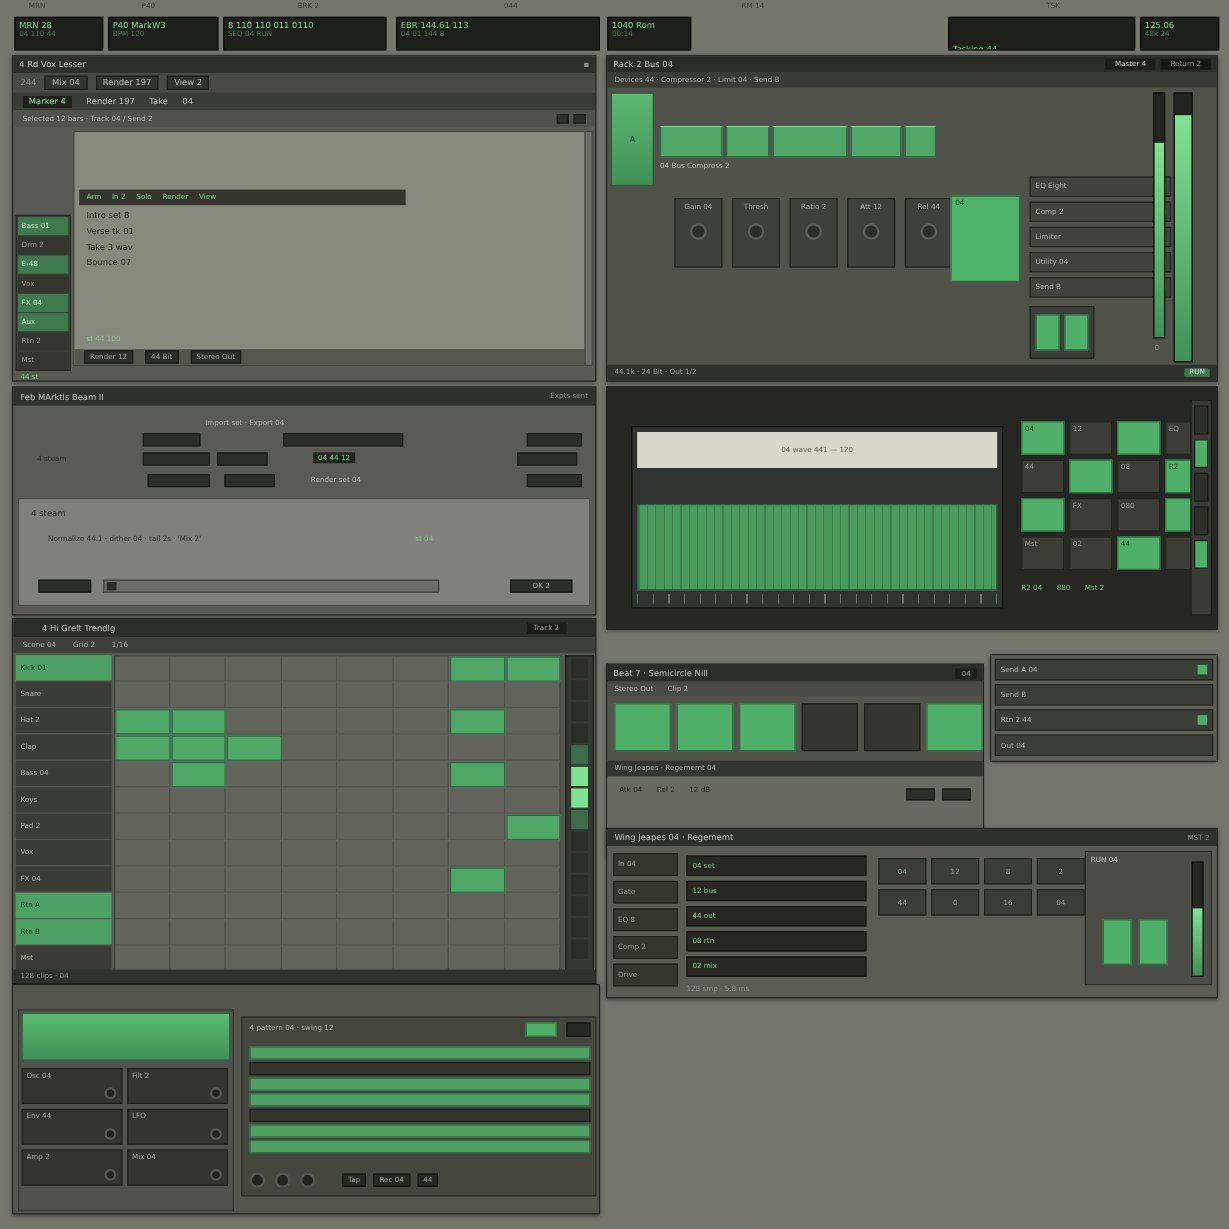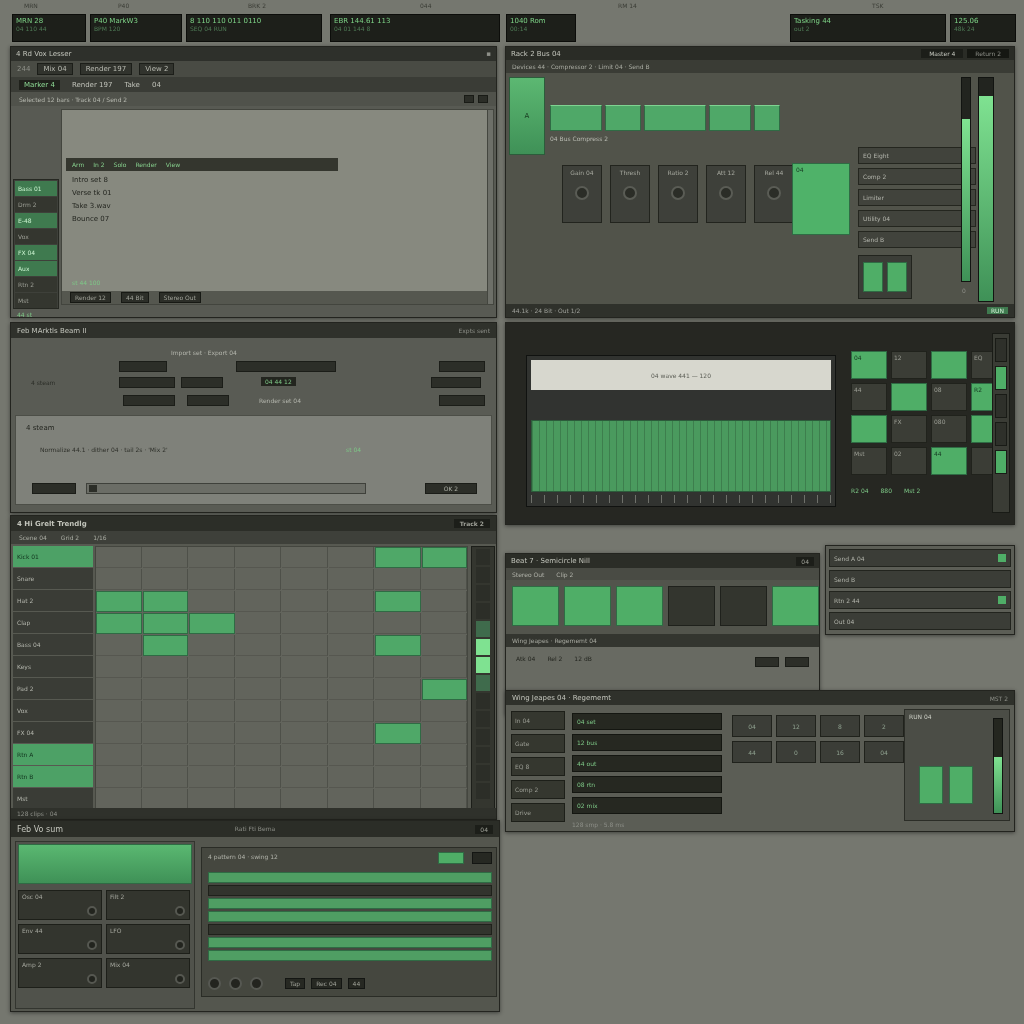--- a/index.html
+++ b/index.html
@@ -43,21 +43,21 @@
       </div>
       <div style="position: absolute; left: 330px; top: 1px; width: 170px; height: 28px; background: rgb(29, 31, 26); border: 1px solid rgb(12, 13, 10); padding: 2px 3px; overflow: hidden;">
         <div style="font-size: 7px; color: rgb(126, 212, 135); white-space: nowrap;">EBR 144.61 113</div>
         <div style="font-size: 6px; color: rgb(78, 122, 85); white-space: nowrap;">04 01 144 8</div>
       </div>
       <div style="position: absolute; left: 506px; top: 1px; width: 70px; height: 28px; background: rgb(29, 31, 26); border: 1px solid rgb(12, 13, 10); padding: 2px 3px; overflow: hidden;">
         <div style="font-size: 7px; color: rgb(126, 212, 135); white-space: nowrap;">1040 Rom</div>
         <div style="font-size: 6px; color: rgb(78, 122, 85); white-space: nowrap;">00:14</div>
       </div>
       <div style="position: absolute; left: 790px; top: 1px; width: 156px; height: 28px; background: rgb(29, 31, 26); border: 1px solid rgb(12, 13, 10); padding: 2px 3px; overflow: hidden;">
-        <div style="font-size: 7px; color: rgb(126, 212, 135); white-space: nowrap;">Tasking 44</div>
+        <div style="font-size: 7px; color: rgb(126, 212, 135); white-space: nowrap; margin-top: 20px;">Tasking 44</div>
         <div style="font-size: 6px; color: rgb(78, 122, 85); white-space: nowrap;">out 2</div>
       </div>
       <div style="position: absolute; left: 950px; top: 1px; width: 66px; height: 28px; background: rgb(29, 31, 26); border: 1px solid rgb(12, 13, 10); padding: 2px 3px; overflow: hidden;">
         <div style="font-size: 7px; color: rgb(126, 212, 135); white-space: nowrap;">125.06</div>
         <div style="font-size: 6px; color: rgb(78, 122, 85); white-space: nowrap;">48k 24</div>
       </div>
     </div>
 
   <div class="win" style="left:10px;top:46px;width:487px;height:272px;background:#585a53;">
     <div class="a flex" style="left:0;top:0;right:0;height:14px;background:#2e302b;padding:0 5px;">
@@ -304,21 +304,21 @@
     <div id="mr-strip" class="a" style="left:486px;top:10px;width:18px;height:180px;background:#3a3c35;border:1px solid #191b16;">
         <div style="height: 24px; margin: 4px 2px; background: rgb(46, 48, 42); border: 1px solid rgb(25, 27, 22);"></div>
         <div style="height: 24px; margin: 4px 2px; background: rgb(79, 174, 103); border: 1px solid rgb(25, 27, 22);"></div>
         <div style="height: 24px; margin: 4px 2px; background: rgb(46, 48, 42); border: 1px solid rgb(25, 27, 22);"></div>
         <div style="height: 24px; margin: 4px 2px; background: rgb(46, 48, 42); border: 1px solid rgb(25, 27, 22);"></div>
         <div style="height: 24px; margin: 4px 2px; background: rgb(79, 174, 103); border: 1px solid rgb(25, 27, 22);"></div>
       </div>
   </div>
 
   <div class="win" style="left:10px;top:515px;width:487px;height:305px;background:#575951;">
-    <div class="a flex" style="left:0;top:0;right:0;height:15px;background:#2c2e28;padding:0 6px;font-weight:bold;">
+    <div class="a flex" style="left:0;top:0;right:0;height:15px;background:#2c2e28;padding:0 24px;">
       <span class="t7 light">4 Hi Grelt Trendlg</span>
       <span class="t6" style="margin-left:auto;background:#1c1e19;color:#9fa198;padding:1px 6px;">Track 2</span>
     </div>
     <div id="bl-sub" class="a flex" style="left:0;top:15px;right:0;height:13px;background:#3e403a;padding:0 8px;gap:14px;">
         <div style="font-size: 6px; color: rgb(170, 172, 163);">Scene 04</div>
         <div style="font-size: 6px; color: rgb(170, 172, 163);">Grid 2</div>
         <div style="font-size: 6px; color: rgb(170, 172, 163);">1/16</div>
       </div>
     <div id="bl-tracks" class="a" style="left:2px;top:30px;width:80px;height:264px;">
         <div style="height: 21px; margin-bottom: 1px; background: rgb(77, 161, 102); display: flex; align-items: center; padding: 0px 4px;">
@@ -571,25 +571,20 @@
       <span class="a" style="left:14px;top:56px;width:24px;height:38px;background:#4fae67;border:1px solid #2f6b44;"></span>
       <span class="a" style="left:44px;top:56px;width:24px;height:38px;background:#4fae67;border:1px solid #2f6b44;"></span>
       <span class="a" style="left:88px;top:8px;width:10px;height:96px;background:#24261f;border:1px solid #121411;">
         <span class="a" style="left:0;right:0;bottom:0;height:60%;background:linear-gradient(#7fe291,#3f9157);"></span>
       </span>
     </div>
     <div class="t6 a dim" style="left:66px;bottom:3px;">128 smp · 5.8 ms</div>
   </div>
 
   <div class="win" style="left:10px;top:820px;width:490px;height:192px;background:#54564e;">
-    <div class="a flex" style="left:0;top:0;right:0;height:16px;background:#2b2d27;padding:0 6px;">
-      <span class="t8 light">Feb Vo sum</span>
-      <span class="t6 a dim" style="left:50%;top:4px;transform:translateX(-50%);">Rati Fti Bema</span>
-      <span class="t6" style="margin-left:auto;background:#1c1e19;color:#9fa198;padding:1px 5px;">04</span>
-    </div>
     <div class="a" style="left:4px;top:20px;width:180px;height:168px;background:#50524b;border:1px solid #33352f;">
       <div class="a" style="left:2px;top:2px;width:174px;height:40px;background:linear-gradient(#5ab871,#3f9157);border:1px solid #2f6b44;"></div>
       <div id="bot-modules" class="a" style="left:2px;top:48px;width:176px;display:flex;flex-wrap:wrap;gap:4px;">
           <div style="width: 84px; height: 30px; background: rgb(51, 53, 46); border: 1px solid rgb(29, 31, 25); position: relative;">
             <div style="font-size: 6px; color: rgb(165, 167, 158); position: absolute; left: 3px; top: 2px;">Osc 04</div>
             <div style="width: 10px; height: 10px; border-radius: 50%; background: rgb(34, 36, 30); border: 2px solid rgb(86, 88, 81); position: absolute; right: 4px; bottom: 3px;"></div>
           </div>
           <div style="width: 84px; height: 30px; background: rgb(51, 53, 46); border: 1px solid rgb(29, 31, 25); position: relative;">
             <div style="font-size: 6px; color: rgb(165, 167, 158); position: absolute; left: 3px; top: 2px;">Filt 2</div>
             <div style="width: 10px; height: 10px; border-radius: 50%; background: rgb(34, 36, 30); border: 2px solid rgb(86, 88, 81); position: absolute; right: 4px; bottom: 3px;"></div>

